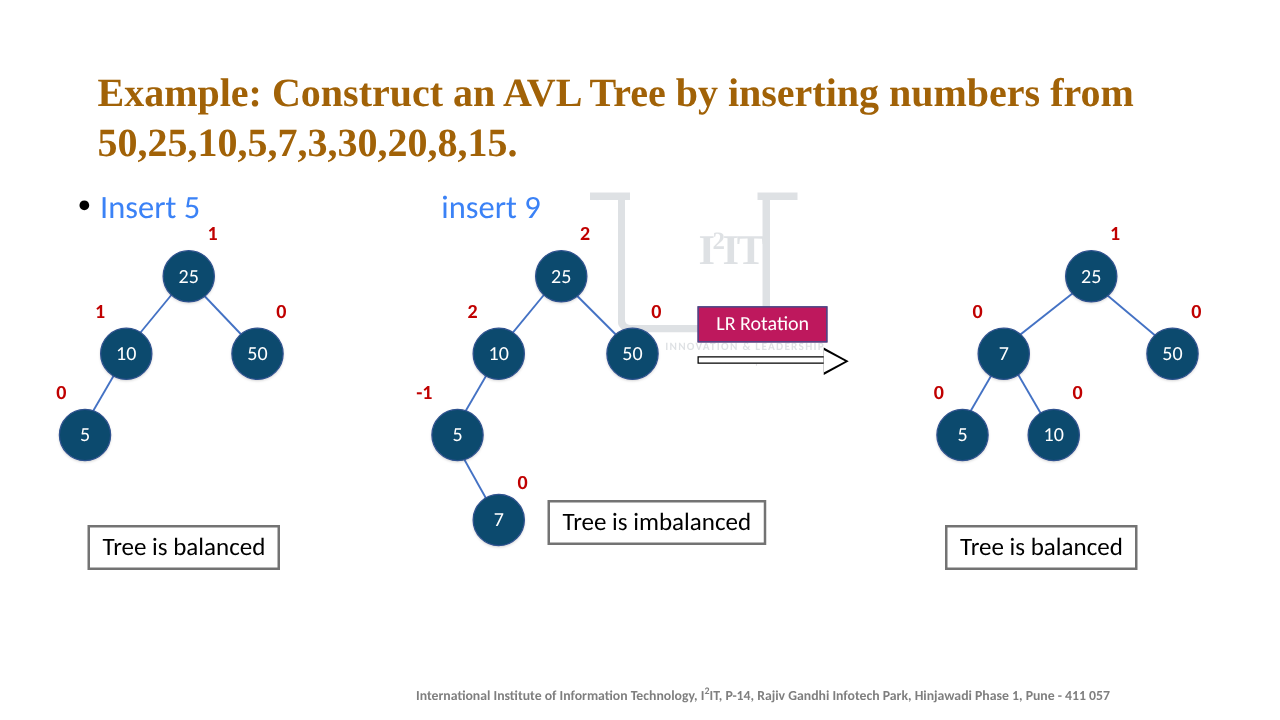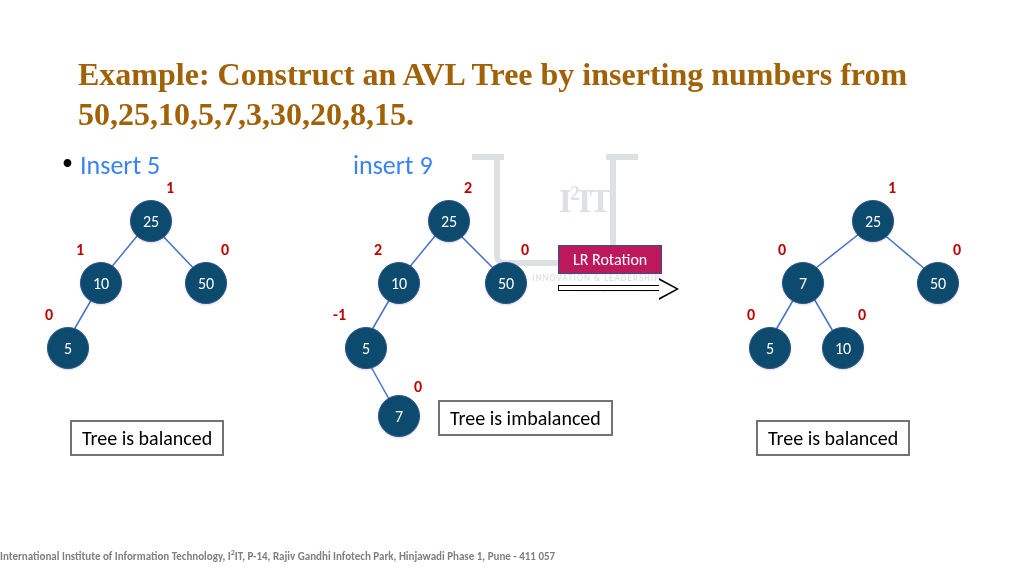--- a/index.html
+++ b/index.html
@@ -158,21 +158,21 @@
   }
   .wm-sub2 {
     font-size: 9px;
     letter-spacing: 0.5px;
   }
   .footer {
     position: absolute;
     left: 0;
     bottom: 12px;
     width: 888px;
-    text-align: left;
+    text-align: right;
     font-size: 11px;
     color: #7f7f7f;
     line-height: 1.35;
     font-weight: bold;
   }
   .footer sup {
     font-size: 8px;
   }
 </style>
 </head>

